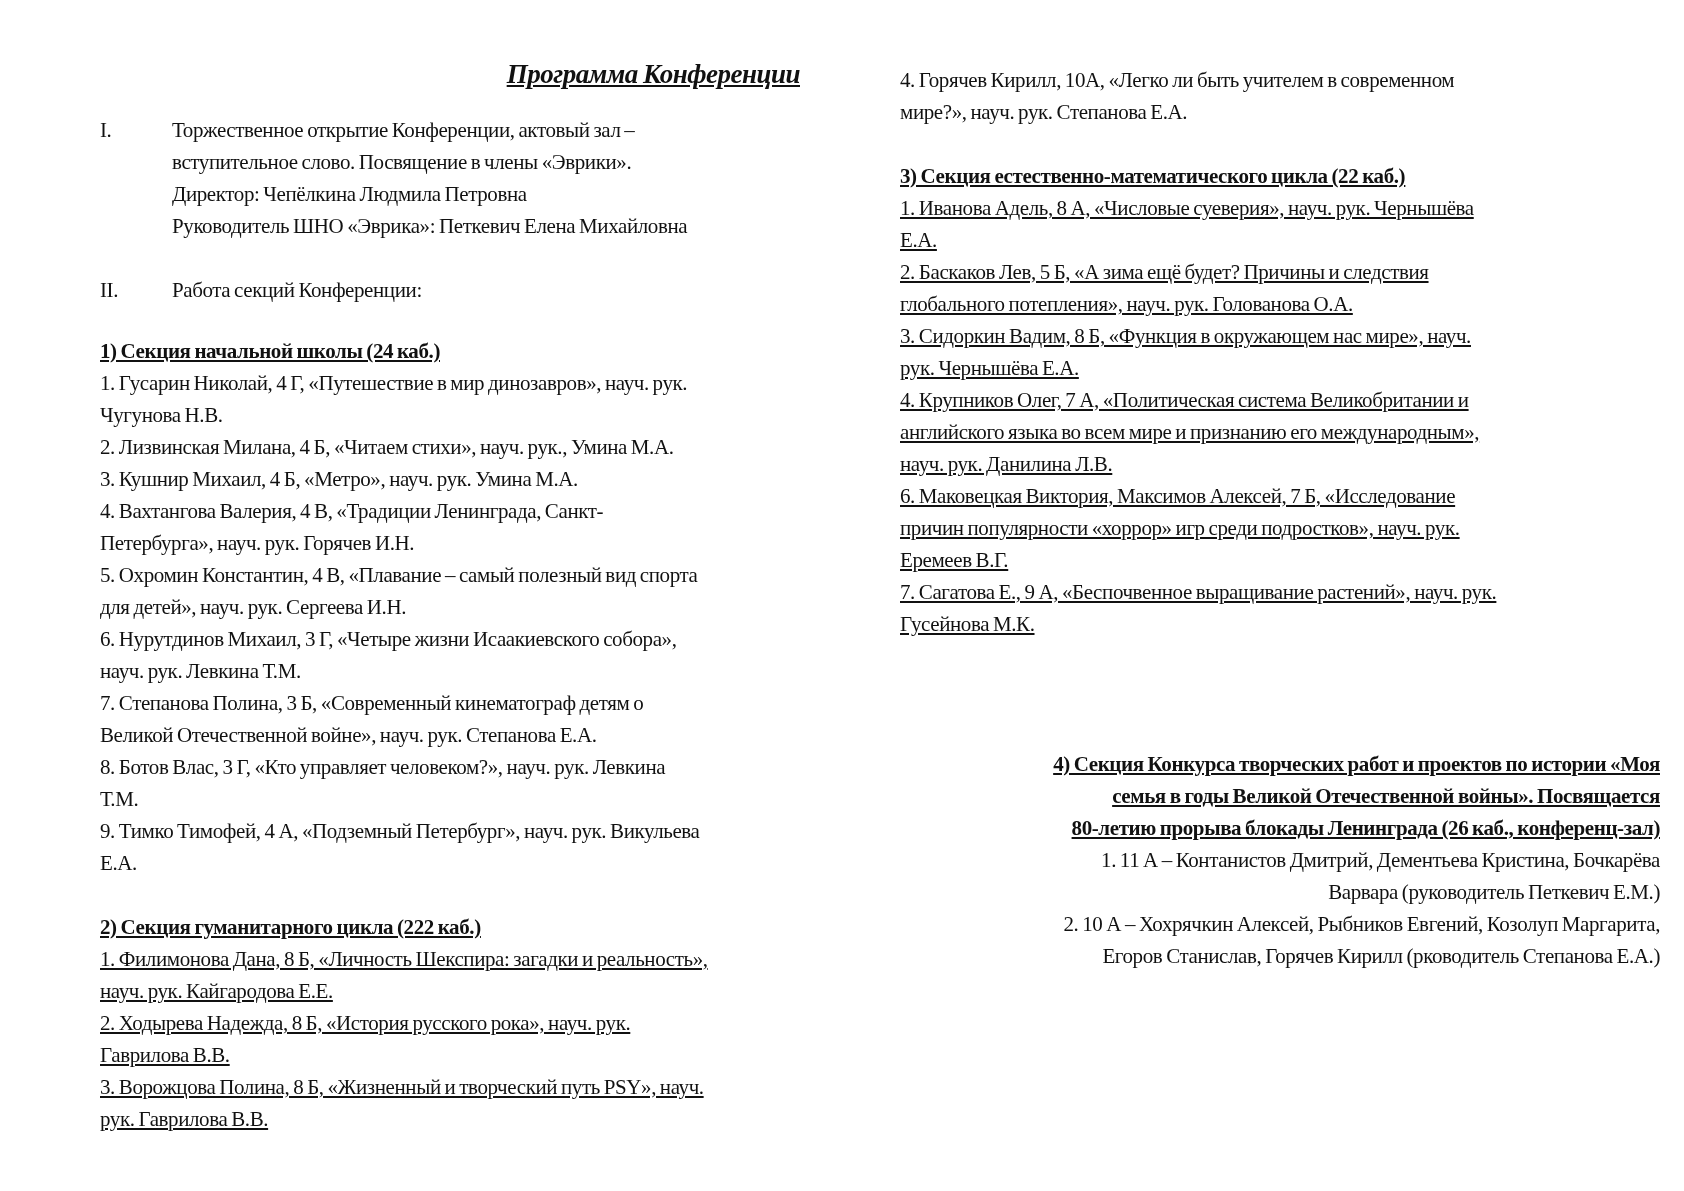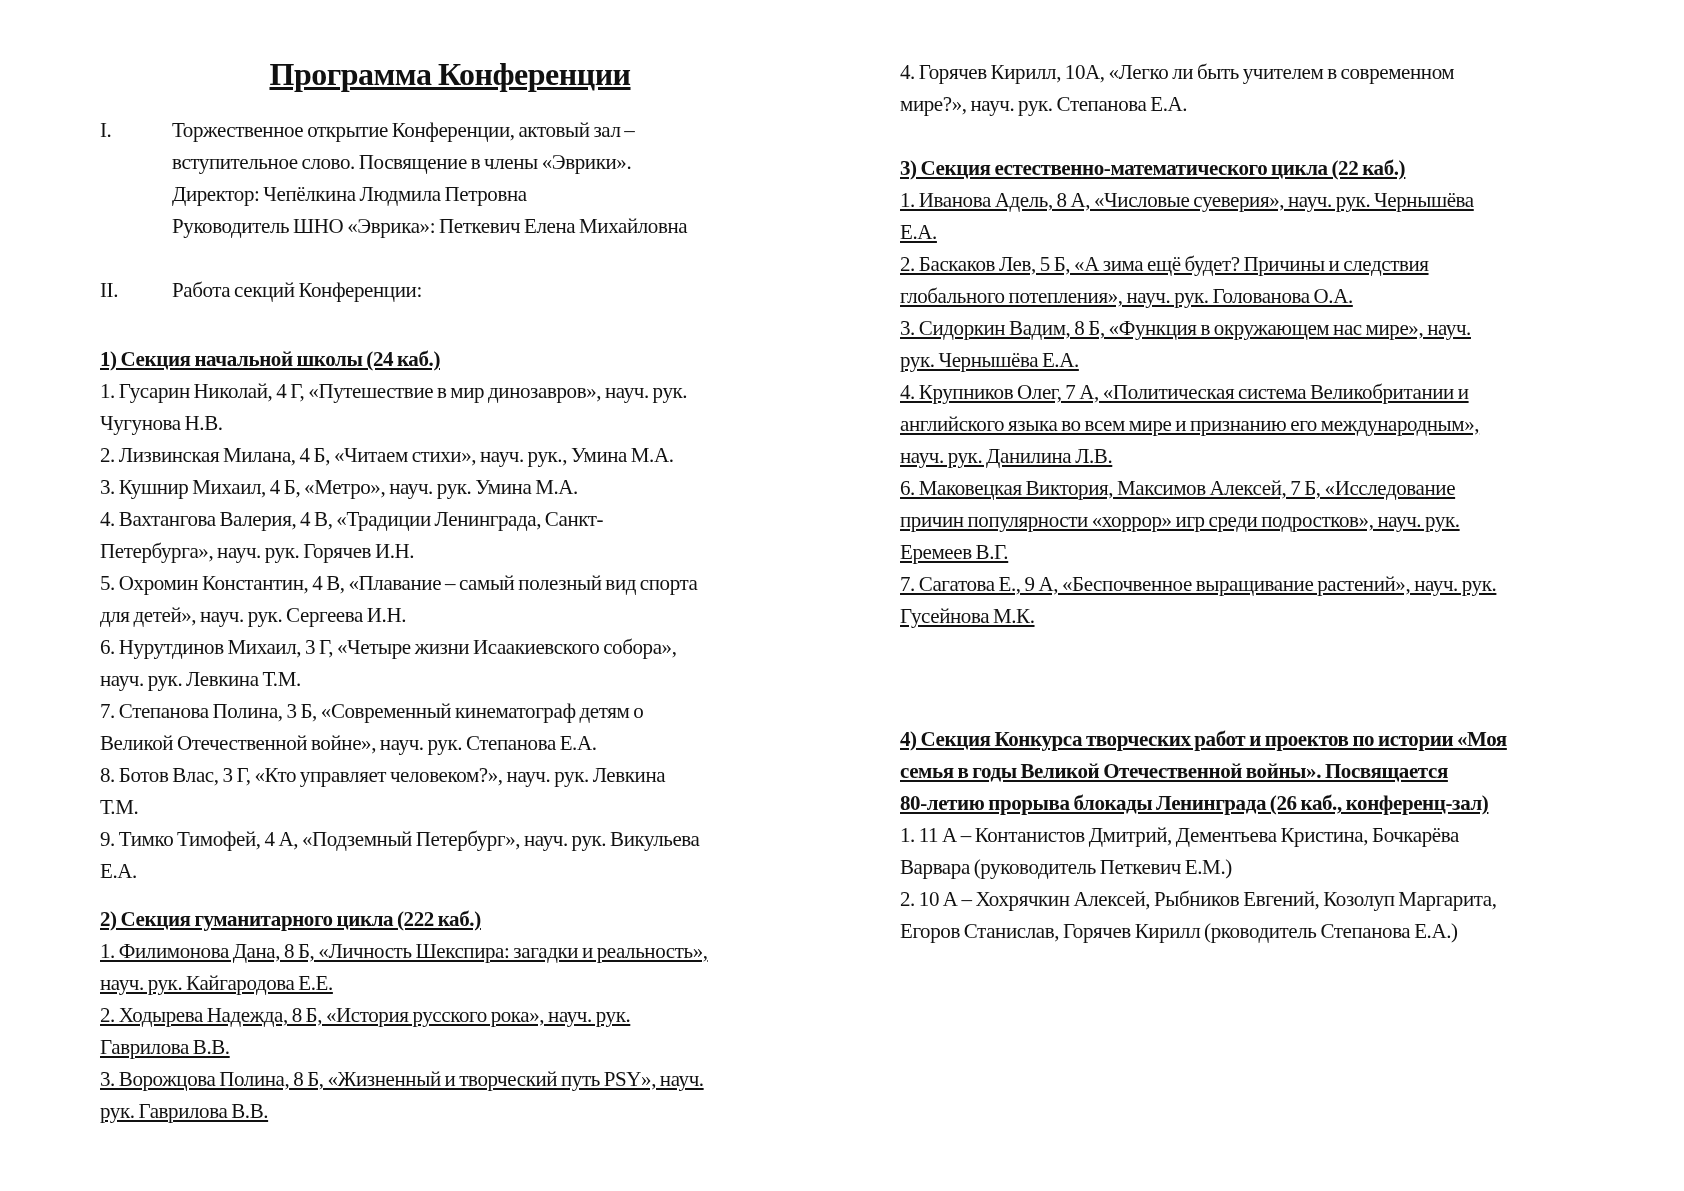--- a/index.html
+++ b/index.html
@@ -11,28 +11,28 @@
   .col { position: absolute; top: 0; }
   .col-left { left: 100px; width: 760px; }
   .col-right { left: 900px; width: 740px; }
   .line-block {
     font-size: 21px;
     line-height: 32px;
     letter-spacing: -0.4px;
     word-spacing: -1px;
   }
   .title {
-    position: absolute; top: 58px; left: 0; width: 700px; text-align: center;
-    font-size: 32px; font-weight: bold; text-decoration: underline;
-    letter-spacing: -0.5px; line-height: 32px;
+    position: absolute; top: 58px; left: 0; width: 700px; text-align: right;
+    font-size: 27px; font-weight: bold; text-decoration: underline;
+    letter-spacing: -0.5px; line-height: 32px; font-style: italic;
   }
   .roman-item { position: absolute; left: 0; width: 760px; }
   .roman-num { position: absolute; left: 0; top: 0; }
   .roman-text { position: absolute; left: 72px; top: 0; width: 700px; }
-  .section { position: absolute; left: 0; }
+  .section { position: absolute; left: 0; margin-top: 8px; }
   .section-heading {
     font-weight: bold; text-decoration: underline;
   }
 </style>
 </head>
 <body>
 
 <div class="col col-left line-block">
   <div class="title">Программа Конференции</div>
 
@@ -46,21 +46,21 @@
     </div>
   </div>
 
   <div class="roman-item" style="top:274px;">
     <div class="roman-num">II.</div>
     <div class="roman-text">
       <div>Работа секций Конференции:</div>
     </div>
   </div>
 
-  <div class="section" style="top:343px; width:760px;">
+  <div class="section" style="top:327px; width:760px;">
     <div class="section-heading">1) Секция начальной школы (24 каб.)</div>
     <div>1. Гусарин Николай, 4 Г, «Путешествие в мир динозавров», науч. рук.</div>
     <div>Чугунова Н.В.</div>
     <div>2. Лизвинская Милана, 4 Б, «Читаем стихи», науч. рук., Умина М.А.</div>
     <div>3. Кушнир Михаил, 4 Б, «Метро», науч. рук. Умина М.А.</div>
     <div>4. Вахтангова Валерия, 4 В, «Традиции Ленинграда, Санкт-</div>
     <div>Петербурга», науч. рук. Горячев И.Н.</div>
     <div>5. Охромин Константин, 4 В, «Плавание – самый полезный вид спорта</div>
     <div>для детей», науч. рук. Сергеева И.Н.</div>
     <div>6. Нурутдинов Михаил, 3 Г, «Четыре жизни Исаакиевского собора»,</div>
@@ -101,21 +101,21 @@
     <div>4. Крупников Олег, 7 А, «Политическая система Великобритании и</div>
     <div>английского языка во всем мире и признанию его международным»,</div>
     <div>науч. рук. Данилина Л.В.</div>
     <div>6. Маковецкая Виктория, Максимов Алексей, 7 Б, «Исследование</div>
     <div>причин популярности «хоррор» игр среди подростков», науч. рук.</div>
     <div>Еремеев В.Г.</div>
     <div>7. Сагатова Е., 9 А, «Беспочвенное выращивание растений», науч. рук.</div>
     <div>Гусейнова М.К.</div>
   </div>
 
-  <div class="section" style="top:723px; width:760px;">
+  <div class="section" style="top:740px; width:760px;text-align:right;">
     <div class="section-heading">4) Секция Конкурса творческих работ и проектов по истории «Моя</div>
     <div class="section-heading">семья в годы Великой Отечественной войны». Посвящается</div>
     <div class="section-heading">80-летию прорыва блокады Ленинграда (26 каб., конференц-зал)</div>
     <div>1. 11 А – Контанистов Дмитрий, Дементьева Кристина, Бочкарёва</div>
     <div>Варвара (руководитель Петкевич Е.М.)</div>
     <div>2. 10 А – Хохрячкин Алексей, Рыбников Евгений, Козолуп Маргарита,</div>
     <div>Егоров Станислав, Горячев Кирилл (рководитель Степанова Е.А.)</div>
   </div>
 </div>
 

